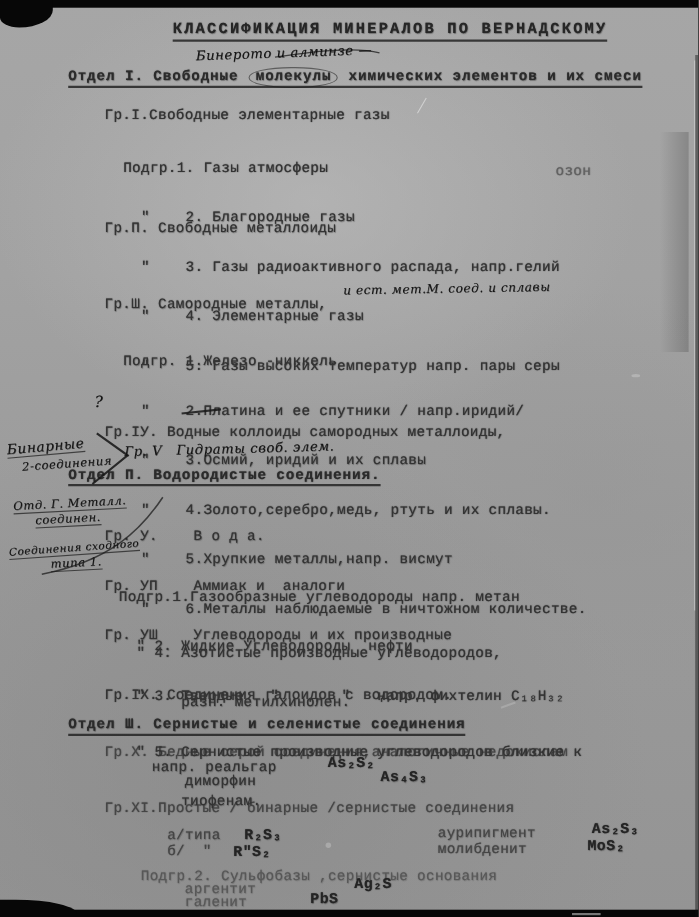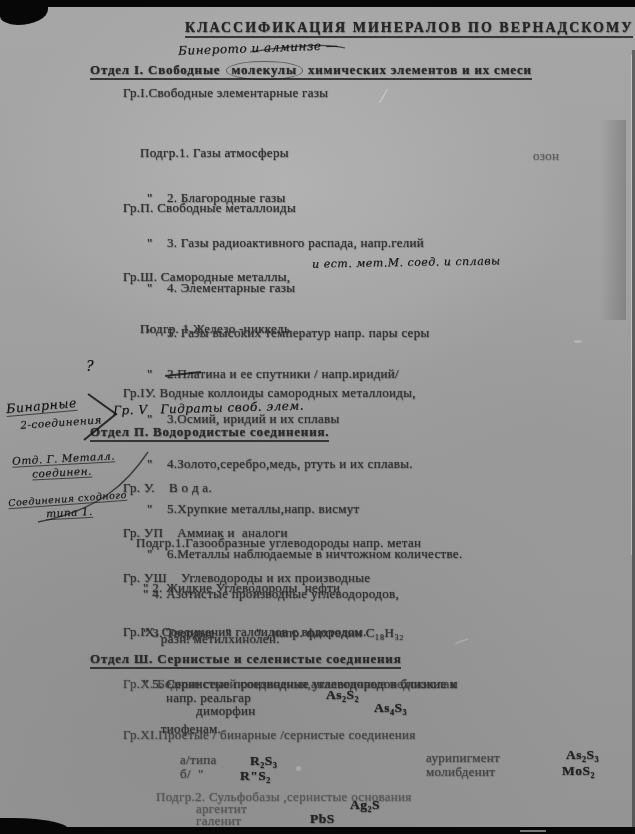--- a/index.html
+++ b/index.html
@@ -9,24 +9,23 @@
       radial-gradient(ellipse 420px 300px at 45% 22%, rgba(190,190,190,.55), rgba(190,190,190,0) 70%),
       radial-gradient(ellipse 300px 260px at 85% 55%, rgba(150,150,150,.5), rgba(150,150,150,0) 75%),
       radial-gradient(ellipse 500px 420px at 30% 85%, rgba(135,135,135,.55), rgba(135,135,135,0) 80%),
       linear-gradient(180deg, #a6a6a6 0%, #a2a2a2 30%, #9a9a9a 60%, #949494 100%);
     font-family:"DejaVu Sans Mono",monospace;
   }
   .abs{position:absolute;}
   .ink{position:absolute;inset:0;filter:blur(.3px);}
   .tw{
     position:absolute;white-space:pre;
-    font-family:Liberation Serif, serif;
+    font-family:Liberation Mono, monospace;
     font-size:13px;line-height:15px;letter-spacing:.3px;color:#333;
     text-shadow:0 0 1px rgba(45,45,45,.8), .6px .5px .8px rgba(70,70,70,.45);
-    margin-left:28px;
   }
   .block div{white-space:pre;}
   .heading{font-weight:bold;color:#2b2b2b;letter-spacing:.8px;}
   .title{font-size:14px;font-weight:bold;letter-spacing:2px;color:#262626;}
   .u{border-bottom:2px solid rgba(35,35,35,.85);padding-bottom:1px;}
   .u2{border-bottom:1.5px solid rgba(40,40,40,.8);padding-bottom:0;}
   .formula{font-weight:bold;color:#242424;font-size:13.5px;letter-spacing:.5px;}
   .faint{opacity:.6;}
   .soft{opacity:.8;}
   .hw{
@@ -48,21 +47,21 @@
 
 <div class="photo">
 
   <div class="ink">
 
     <div class="tw title" style="left:157px;top:20px;"><span class="u">КЛАССИФИКАЦИЯ МИНЕРАЛОВ ПО ВЕРНАДСКОМУ</span></div>
     <div class="hw" style="left:178px;top:41px;transform:rotate(-2deg);">Бинерото и алминзе —</div>
 
     <div class="tw heading" style="left:62px;top:61px;"><span class="u"><span>Отдел I. Свободные </span><span class="circle">молекулы</span><span> химических элементов и их смеси</span></span></div>
 
-    <div class="tw" style="left:95px;top:85px;">Гр.I.Свободные элементарные газы</div>
+    <div class="tw" style="left:95px;top:97px;">Гр.I.Свободные элементарные газы</div>
 
     <div class="tw block" style="left:112px;top:115px;">
       <div>Подгр.1. Газы атмосферы</div>
       <div>  "    2. Благородные газы</div>
       <div>  "    3. Газы радиоактивного распада, напр.гелий</div>
       <div>  "    4. Элементарные газы</div>
       <div>  "    5. Газы высоких температур напр. пары серы</div>
     </div>
     <div class="tw faint" style="left:505px;top:148px;">озон</div>
 

